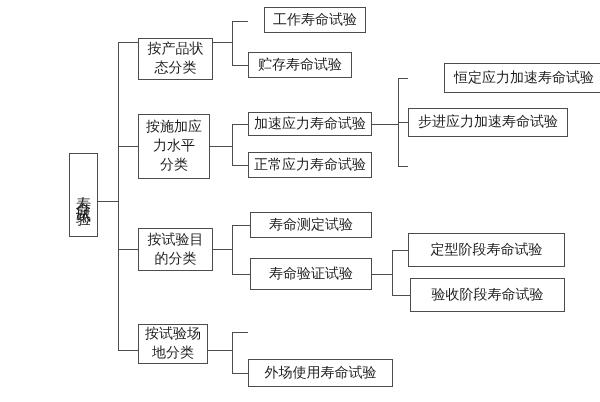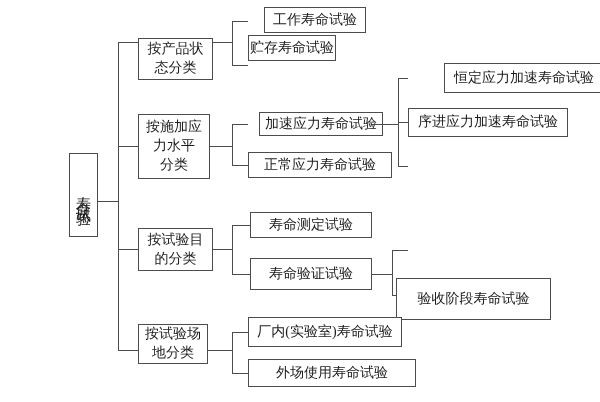--- a/index.html
+++ b/index.html
@@ -58,50 +58,50 @@
   <div class="node" style="left:138px; top:228px; width:75px; height:43px;">按试验目
 的分类</div>
   <div class="node" style="left:138px; top:324px; width:70px; height:40px;">按试验场
 地分类</div>
 
   <div class="line h" style="left:213px; top:42px; width:19px;"></div>
   <div class="line v" style="left:232px; top:21px; height:45px;"></div>
   <div class="line h" style="left:232px; top:21px; width:16px;"></div>
   <div class="line h" style="left:232px; top:65px; width:16px;"></div>
   <div class="node leaf" style="left:248px; top:7px; width:102px; height:26px;margin-left:16px;">工作寿命试验</div>
-  <div class="node leaf" style="left:248px; top:35px; width:88px; height:26px;">贮存寿命试验</div>
+  <div class="node leaf" style="left:248px; top:52px; width:104px; height:26px;">贮存寿命试验</div>
 
   <div class="line h" style="left:210px; top:146px; width:22px;"></div>
   <div class="line v" style="left:232px; top:124px; height:42px;"></div>
   <div class="line h" style="left:232px; top:124px; width:16px;"></div>
   <div class="line h" style="left:232px; top:165px; width:16px;"></div>
-  <div class="node leaf" style="left:248px; top:112px; width:124px; height:24px;margin-left:11px;">加速应力寿命试验</div>
-  <div class="node leaf" style="left:248px; top:152px; width:144px; height:26px;">正常应力寿命试验</div>
+  <div class="node leaf" style="left:248px; top:112px; width:124px; height:24px;">加速应力寿命试验</div>
+  <div class="node leaf" style="left:248px; top:152px; width:124px; height:26px;">正常应力寿命试验</div>
 
   <div class="line h" style="left:372px; top:124px; width:26px;"></div>
   <div class="line v" style="left:398px; top:78px; height:89px;"></div>
   <div class="line h" style="left:398px; top:78px; width:10px;"></div>
   <div class="line h" style="left:398px; top:122px; width:10px;"></div>
   <div class="line h" style="left:398px; top:166px; width:10px;"></div>
   <div class="node leaf" style="left:408px; top:63px; width:160px; height:30px;margin-left:36px;">恒定应力加速寿命试验</div>
-  <div class="node leaf" style="left:408px; top:108px; width:160px; height:29px;">序进应力加速寿命试验</div>
+  <div class="node leaf" style="left:408px; top:108px; width:160px; height:29px;">步进应力加速寿命试验</div>
 
   <div class="line h" style="left:213px; top:249px; width:19px;"></div>
   <div class="line v" style="left:232px; top:225px; height:50px;"></div>
   <div class="line h" style="left:232px; top:225px; width:18px;"></div>
   <div class="line h" style="left:232px; top:274px; width:18px;"></div>
   <div class="node leaf" style="left:250px; top:212px; width:122px; height:26px;">寿命测定试验</div>
   <div class="node leaf" style="left:250px; top:258px; width:122px; height:32px;">寿命验证试验</div>
 
   <div class="line h" style="left:372px; top:274px; width:20px;"></div>
   <div class="line v" style="left:392px; top:250px; height:46px;"></div>
   <div class="line h" style="left:392px; top:250px; width:16px;"></div>
   <div class="line h" style="left:392px; top:295px; width:18px;"></div>
-  <div class="node leaf" style="left:396px; top:278px; width:155px; height:42px;">验收阶段寿命试验</div>
+  <div class="node leaf" style="left:408px; top:233px; width:157px; height:34px;">定型阶段寿命试验</div>
+  <div class="node leaf" style="left:410px; top:278px; width:155px; height:34px;">验收阶段寿命试验</div>
 
   <div class="line h" style="left:208px; top:350px; width:24px;"></div>
   <div class="line v" style="left:232px; top:332px; height:42px;"></div>
   <div class="line h" style="left:232px; top:332px; width:16px;"></div>
   <div class="line h" style="left:232px; top:373px; width:16px;"></div>
-  <div class="node leaf" style="left:248px; top:317px; width:154px; height:30px;">厂内(实验室)寿命试验</div>
-  <div class="node leaf" style="left:248px; top:359px; width:168px; height:28px;">外场使用寿命试验</div>
+  <div class="node leaf" style="left:248px; top:359px; width:145px; height:28px;">外场使用寿命试验</div>
 
 </div>
 
 </body></html>

